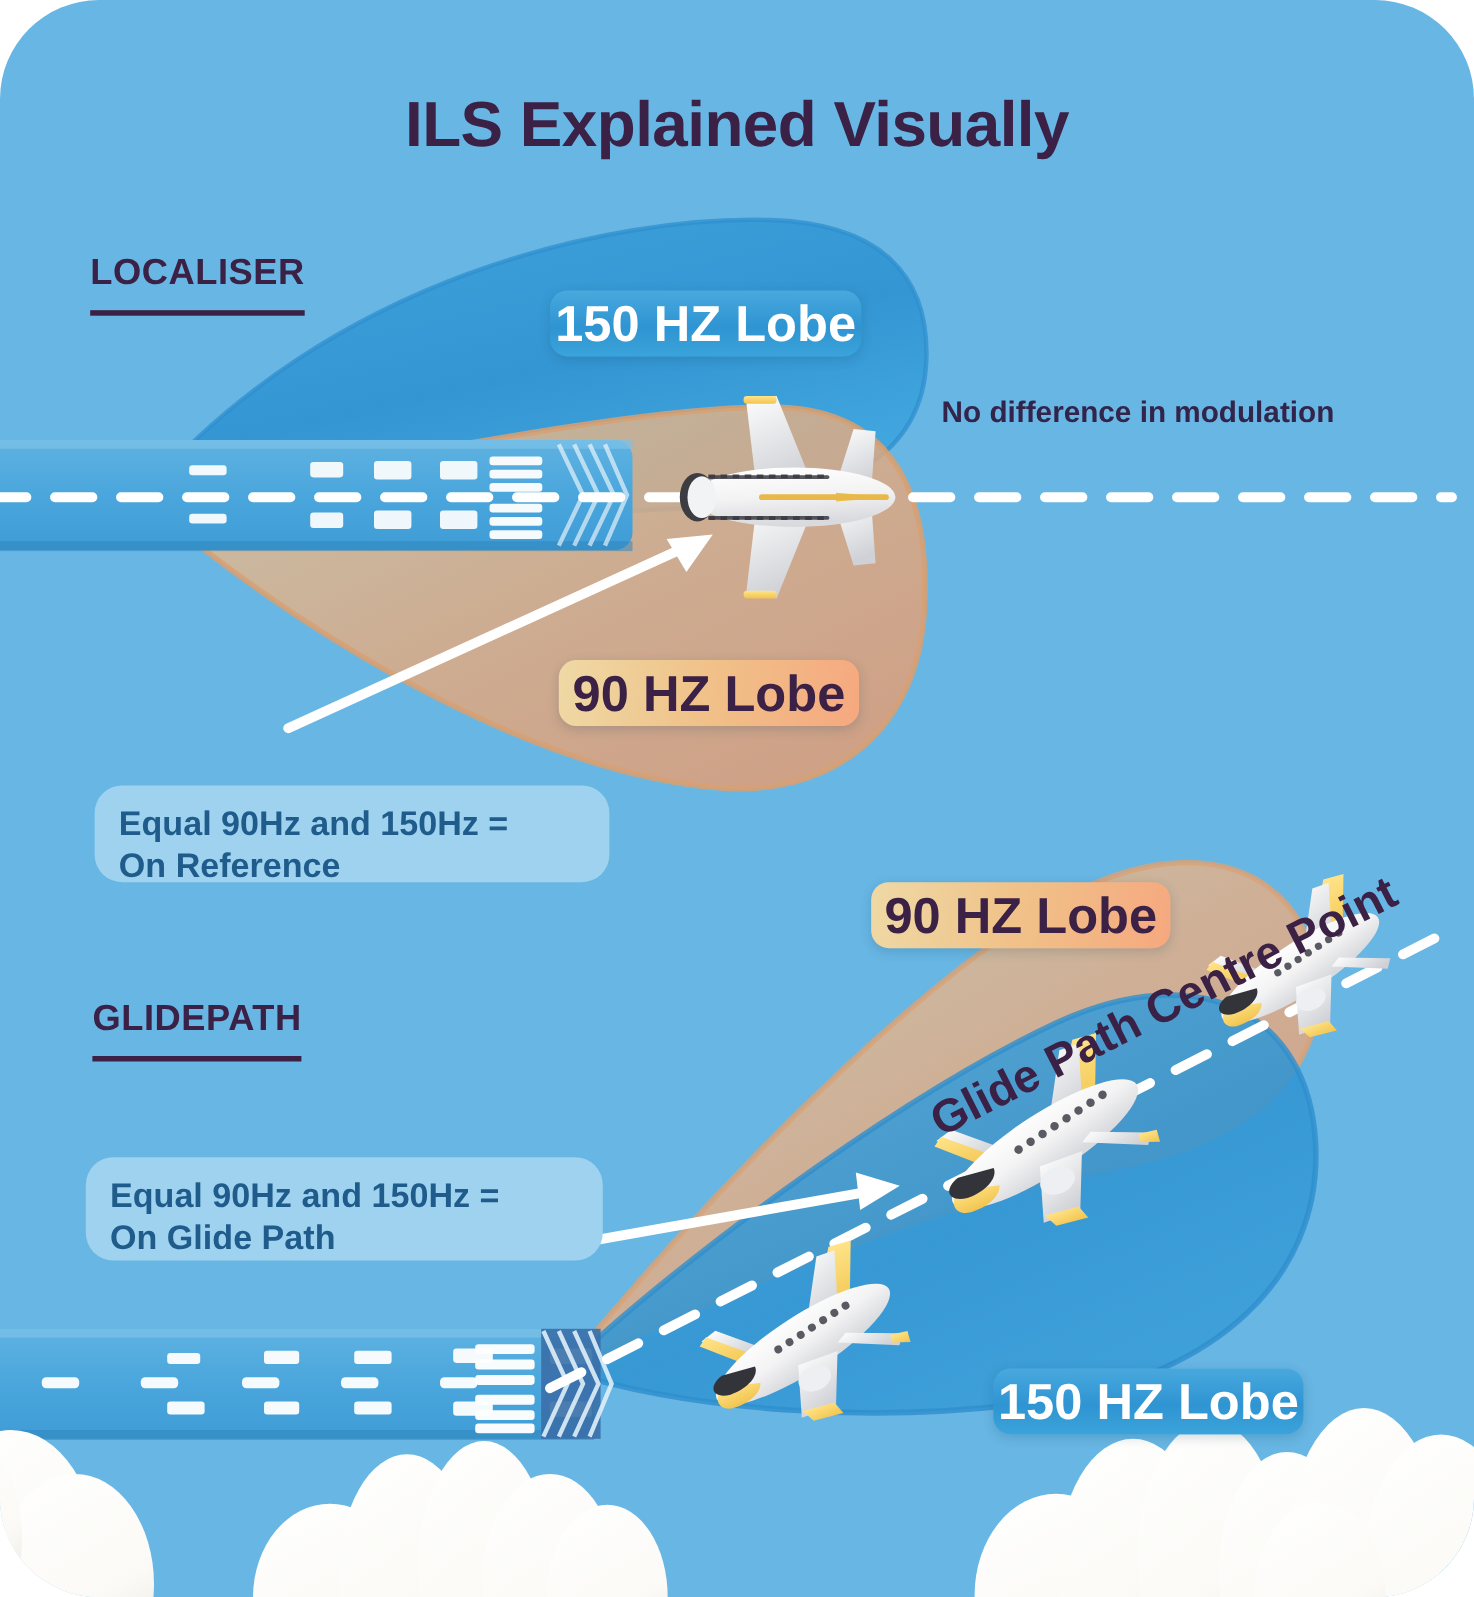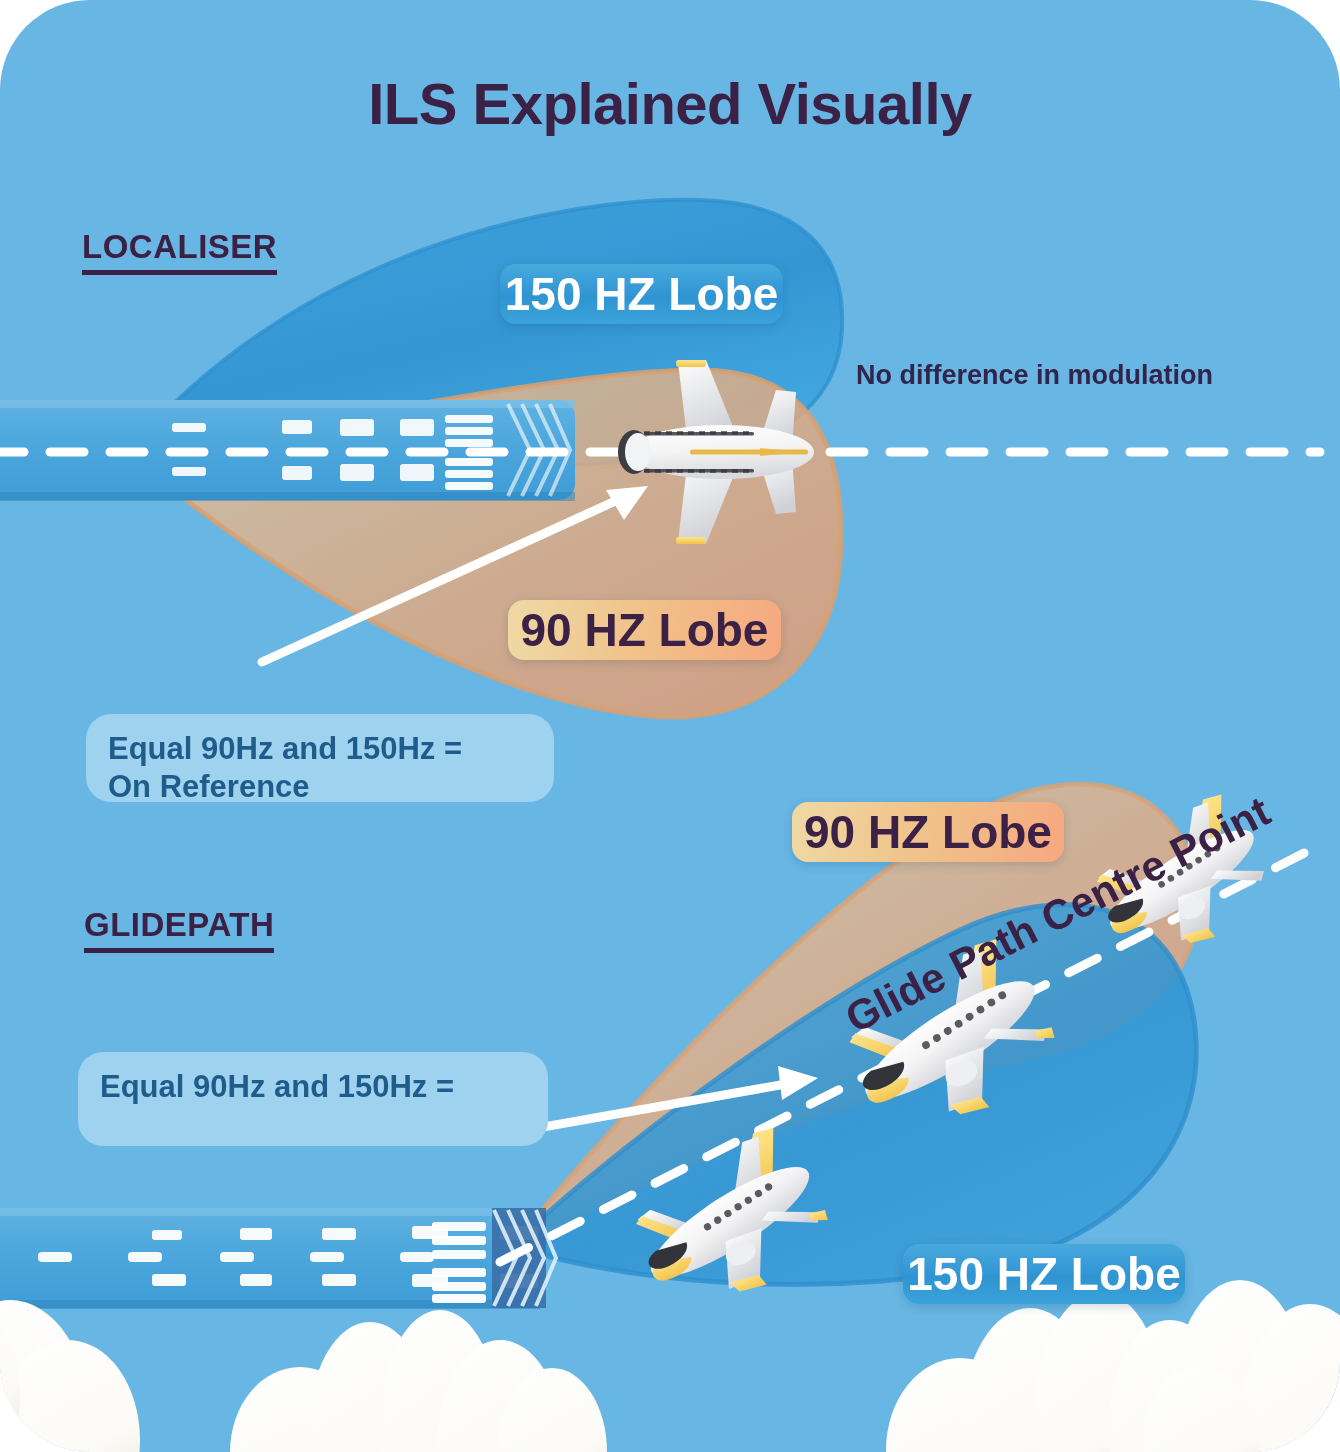--- a/index.html
+++ b/index.html
@@ -2,26 +2,26 @@
 <html><head>
 <meta charset="utf-8">
 <style>
   html,body{margin:0;padding:0;background:#ffffff;}
   body{width:1340px;height:1452px;font-family:"Liberation Sans",sans-serif;}
   #stage{position:relative;width:1340px;height:1452px;overflow:hidden;}
   #bg{position:absolute;inset:0;border-radius:90px;background:#68b6e4;overflow:hidden;}
   svg.layer{position:absolute;left:0;top:0;width:1340px;height:1452px;overflow:visible;}
   .txt{position:absolute;}
   #title{
-    left:0;right:0;top:70px;text-align:center;
+    left:0;right:0;top:80px;text-align:center;
     font-size:58px;font-weight:bold;color:#3b2145;letter-spacing:-0.5px;
   }
   .section-head{
     font-size:33px;font-weight:bold;color:#3b2145;letter-spacing:0.5px;
-    border-bottom:5px solid #3b2145;padding-bottom:4px;display:inline-block;
+    border-bottom:5px solid #3b2145;padding-bottom:16px;display:inline-block;
   }
   #loc-head-wrap{left:82px;top:228px;}
   #gp-head-wrap{left:84px;top:906px;}
   .pill{
     position:absolute;display:flex;align-items:center;justify-content:center;
     border-radius:16px;font-size:46px;font-weight:bold;
     box-shadow:0 3px 10px rgba(20,60,90,.18);
   }
   .pill-blue{
     background:linear-gradient(180deg,#49a9de 0%,#2f94d2 55%,#3ba3da 100%);
@@ -392,18 +392,19 @@
     <div class="txt" id="gp-head-wrap">
       <span class="section-head">GLIDEPATH</span>
     </div>
 
     <div class="pill pill-orange" style="left:792px;top:802px;width:272px;height:60px;">90 HZ Lobe</div>
 
     <div class="pill pill-blue" style="left:903px;top:1244px;width:282px;height:60px;">150 HZ Lobe</div>
 
     <div class="infobox" style="left:78px;top:1052px;width:470px;height:94px;">
       <div>Equal 90Hz and 150Hz =</div>
+      <div>On Glide Path</div>
     </div>
 
     <div id="gp-centre">Glide Path Centre Point</div>
 
   </div>
 </div>
 
 </body></html>

